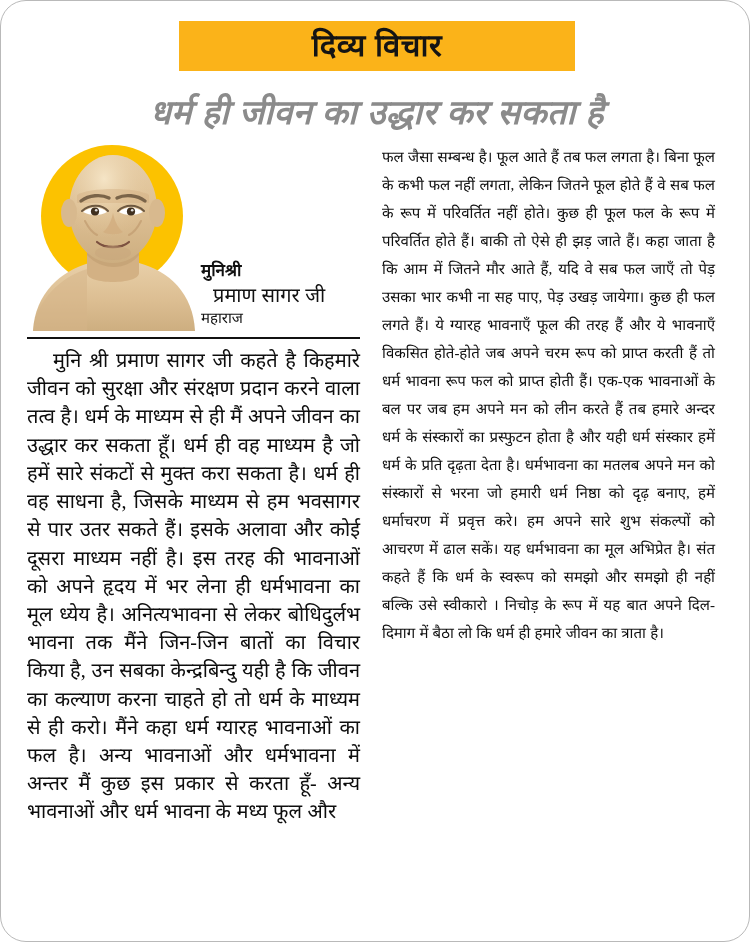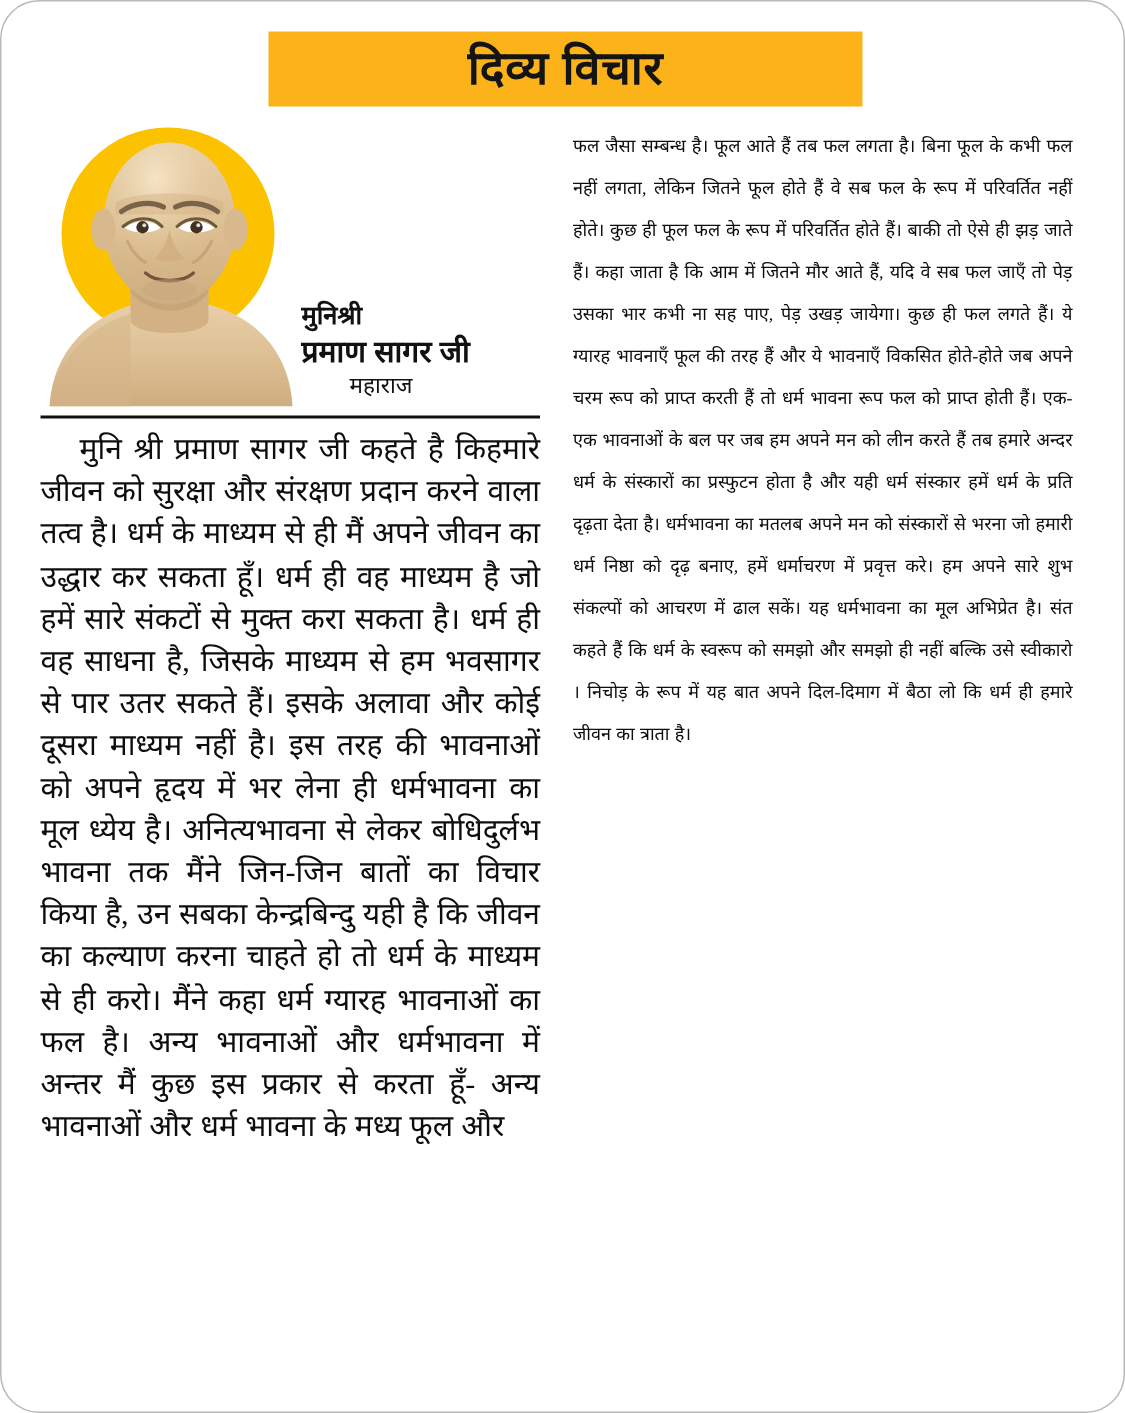--- a/index.html
+++ b/index.html
@@ -112,67 +112,68 @@
     color: #111111;
   }
   .byline-pre {
     font-size: 17px;
     line-height: 1.25;
     font-weight: bold;
   }
   .byline-name {
     font-size: 20px;
     line-height: 1.3;
-    font-weight: bold;
+    font-weight: normal;
     white-space: nowrap;
+    margin-left: 12px;
   }
   .byline-post {
     font-size: 15px;
     line-height: 1.3;
     font-weight: normal;
-    margin-left: 32px;
   }
 
   .rule {
     height: 0;
     border-top: 2.5px solid #111111;
     margin: 6px 0 7px 0;
   }
 
   
   .article-text {
     font-family: "Liberation Serif", "DejaVu Serif", serif;
     font-size: 20px;
     line-height: 28.2px;
     color: #0d0d0d;
     text-align: justify;
     text-justify: inter-word;
     word-spacing: 0.5px;
   }
   .article-text.right-col {
-    font-size: 12px;
+    font-size: 15px;
     line-height: 28.0px;
   }
   .article-text .indent {
     display: inline-block;
     width: 26px;
   }
   .article-text p {
     margin: 0;
   }
 </style>
 </head>
 <body>
 
 <div class="page-card">
 
   <div class="masthead">
     <div class="masthead-title">दिव्य विचार</div>
   </div>
 
+  <h1 class="headline">धर्म ही जीवन का उद्धार कर सकता है</h1>
 
   <div class="body-area">
 
     <div class="col">
 
       <div class="portrait-block">
 
         <div class="portrait">
           <div class="halo"></div>
           <svg class="monk" viewBox="0 0 172 188">

